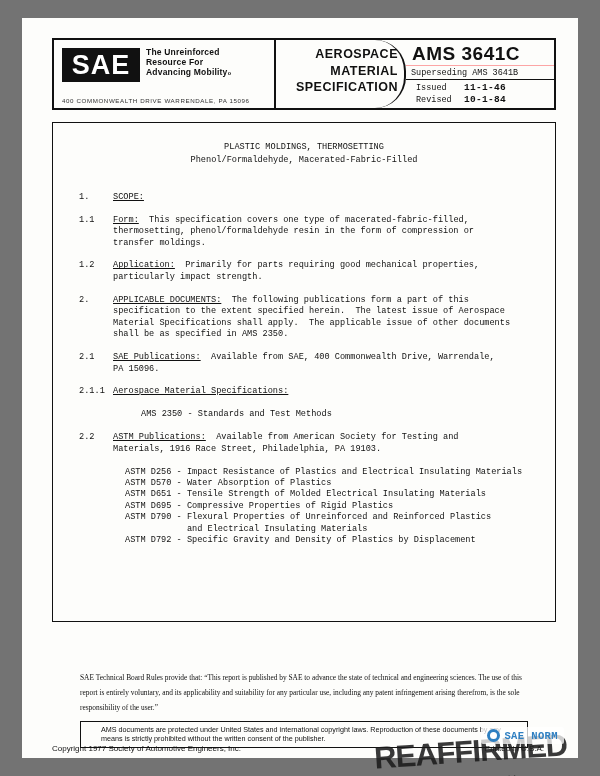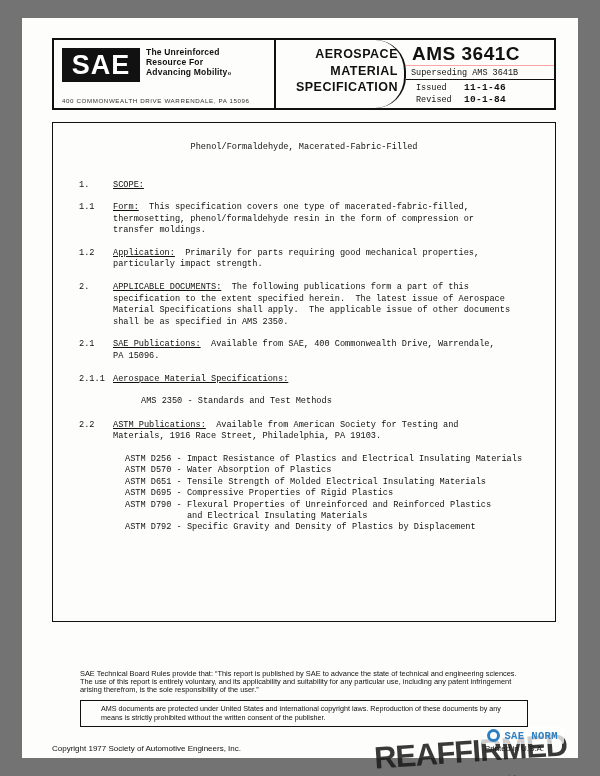--- a/index.html
+++ b/index.html
@@ -190,22 +190,23 @@
   .footer {
     position: absolute;
     left: 58px;
     top: 652px;
     width: 448px;
     font-family: "Liberation Sans", sans-serif;
     color: #111;
   }
   .foot-rule {
     font-size: 7.4px;
-    line-height: 8px;
+    line-height: 15px;
     margin-bottom: 6px;
+    font-family: Liberation Serif, serif;
   }
   .foot-box {
     border: 1px solid #111;
     padding: 3px 20px;
     font-size: 7.2px;
     line-height: 9.4px;
   }
   .copyright {
     position: absolute;
     left: 30px;
@@ -315,20 +316,21 @@
             <span class="lbl">Revised</span>
             <span class="val">10-1-84</span>
           </div>
         </div>
       </div>
     </div>
 
     <div class="bodybox">
 
       <div class="doc-title">
+        <div>PLASTIC MOLDINGS, THERMOSETTING</div>
         <div>Phenol/Formaldehyde, Macerated-Fabric-Filled</div>
       </div>
 
       <div class="sec">
         <div class="num">1.</div>
         <div class="txt"><span class="u">SCOPE:</span><span></span></div>
       </div>
 
       <div class="sec">
         <div class="num">1.1</div>

